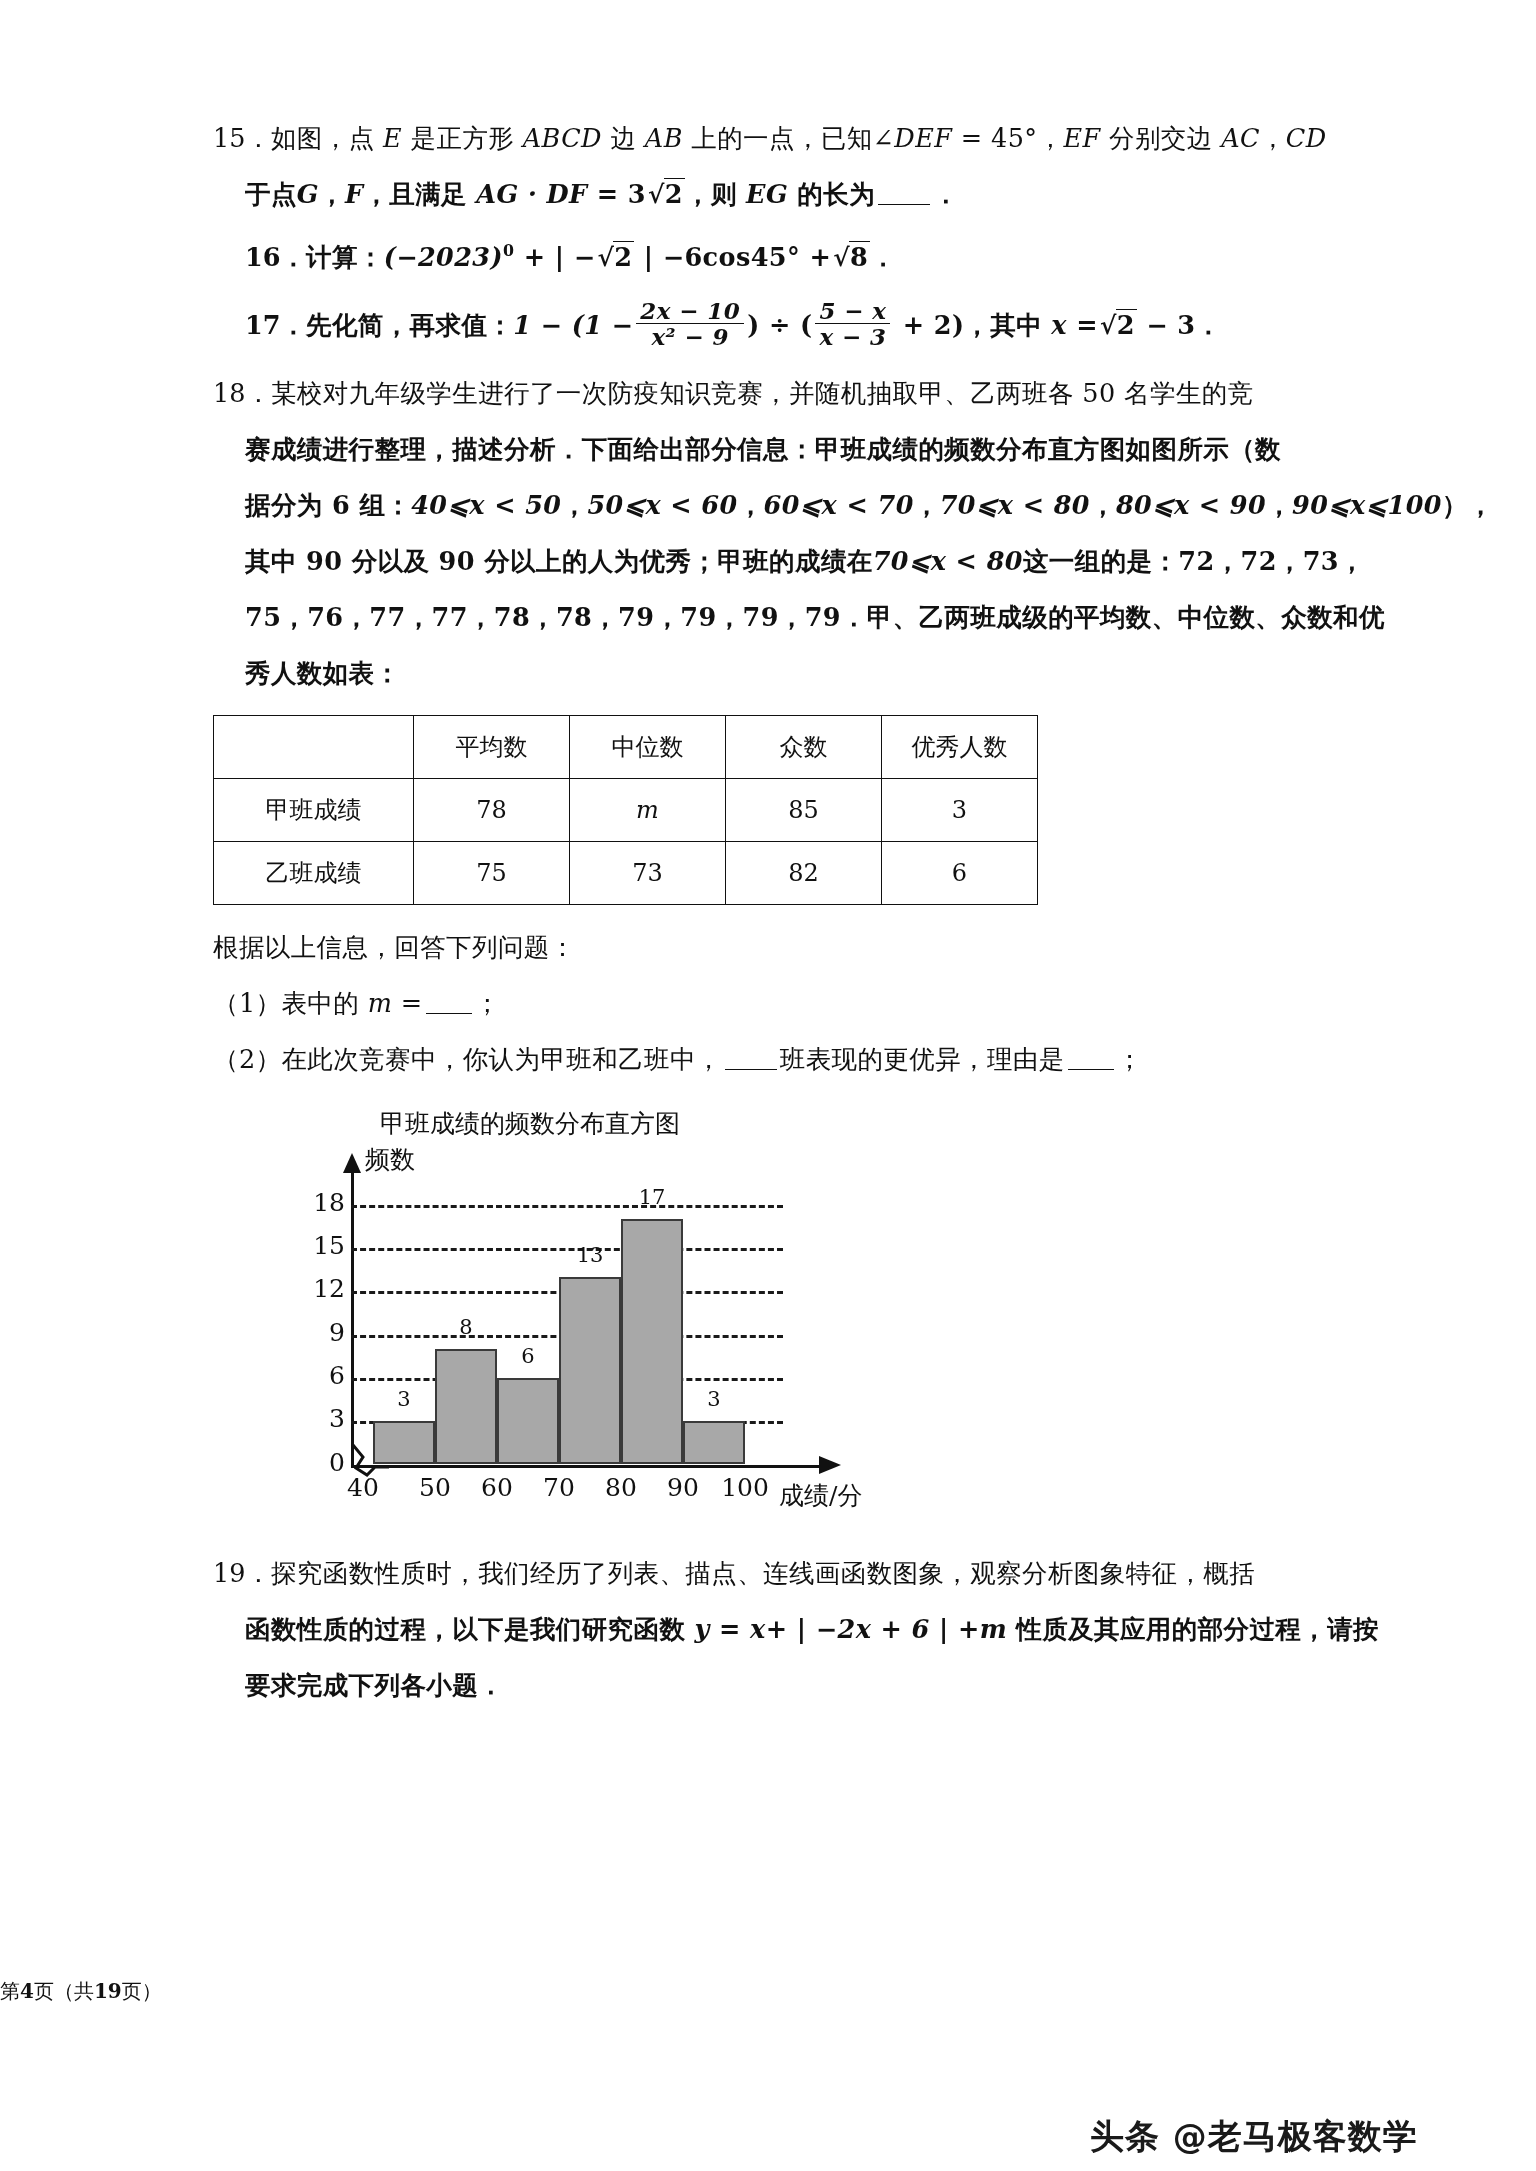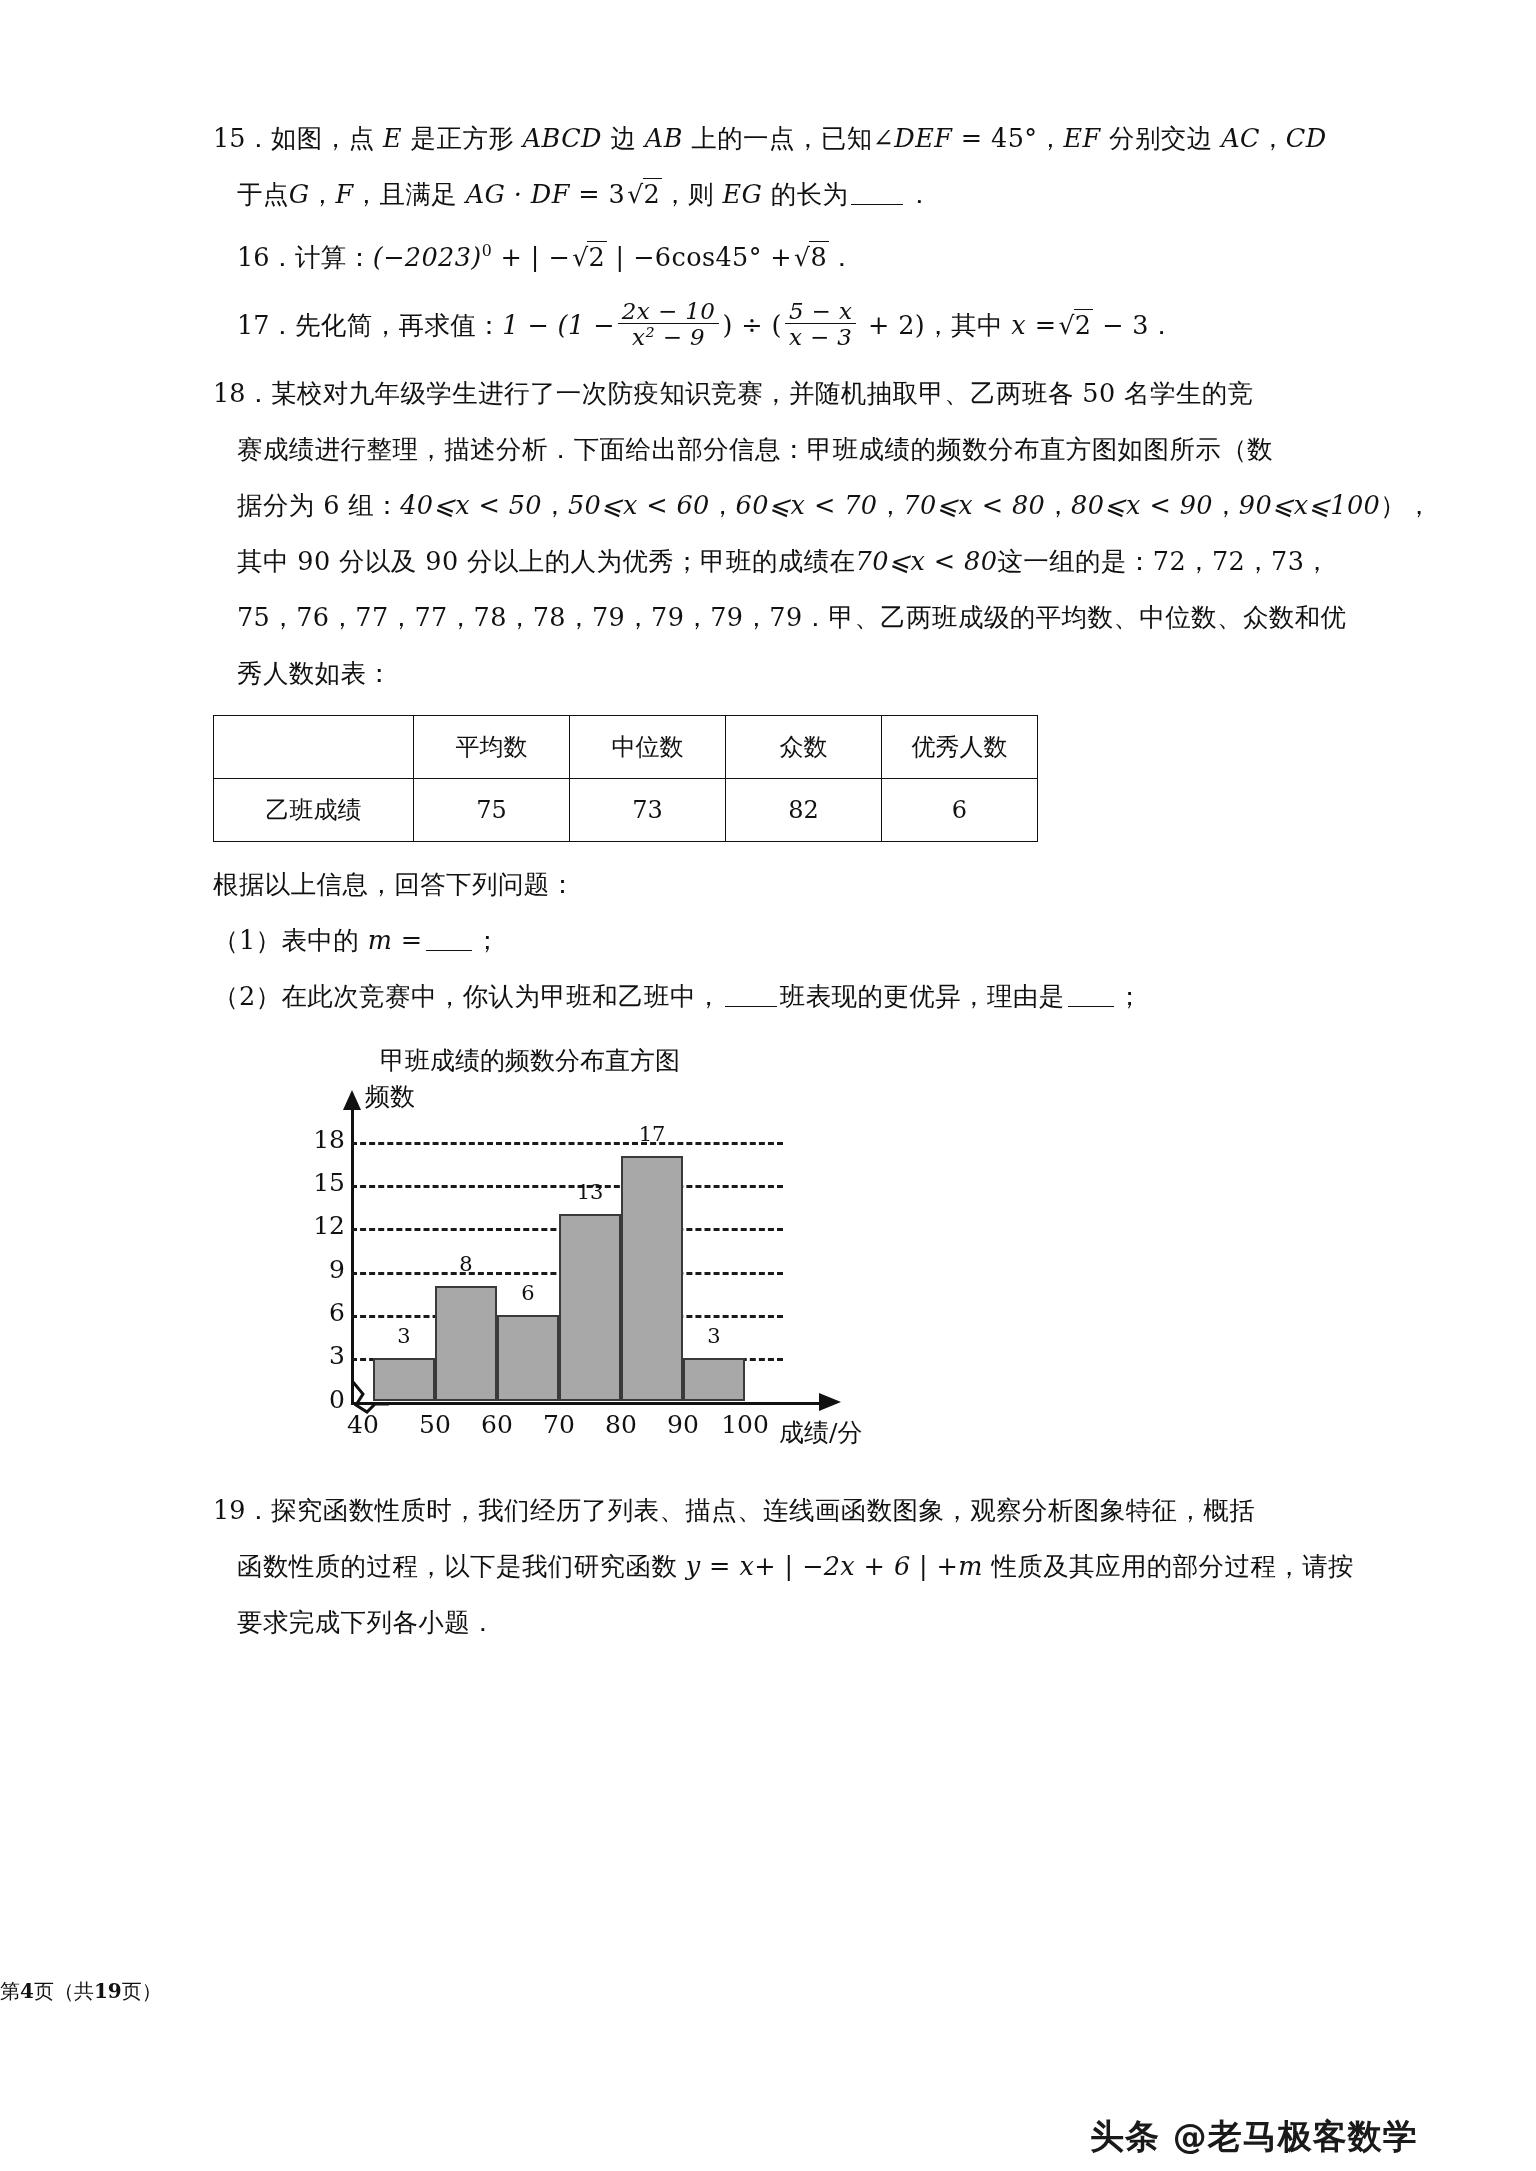--- a/index.html
+++ b/index.html
@@ -12,21 +12,21 @@
     position:absolute;left:0;top:0;width:1536px;height:2044px;
     padding:0;box-sizing:border-box;
   }
   .content{
     position:absolute;left:213px;top:110px;width:1100px;
   }
   .ln{
     font-size:25.5px;line-height:56px;letter-spacing:0.4px;
     white-space:nowrap;
   }
-  .hang{ margin-left:24px; }
+  .hang{ margin-left:32px;font-weight:bold; }
   .qnum{ letter-spacing:0px; }
   .sec{
     font-size:25.5px;line-height:56px;font-weight:700;margin-top:6px;
   }
   i,.it{font-style:italic;font-family:"DejaVu Serif","Liberation Serif",serif;}
   .blank{
     display:inline-block;border-bottom:1.6px solid #111;
     width:52px;height:0.9em;vertical-align:-2px;margin:0 3px;
   }
   .blank.sm{width:46px;}
@@ -120,20 +120,27 @@
       <thead>
         <tr>
           <th class="c0"></th>
           <th class="c1">平均数</th>
           <th class="c2">中位数</th>
           <th class="c3">众数</th>
           <th class="c4">优秀人数</th>
         </tr>
       </thead>
       <tbody>
+        <tr>
+          <td>甲班成绩</td>
+          <td>78</td>
+          <td class="it">m</td>
+          <td>85</td>
+          <td>3</td>
+        </tr>
         <tr>
           <td>乙班成绩</td>
           <td>75</td>
           <td>73</td>
           <td>82</td>
           <td>6</td>
         </tr>
       </tbody>
     </table>
 

